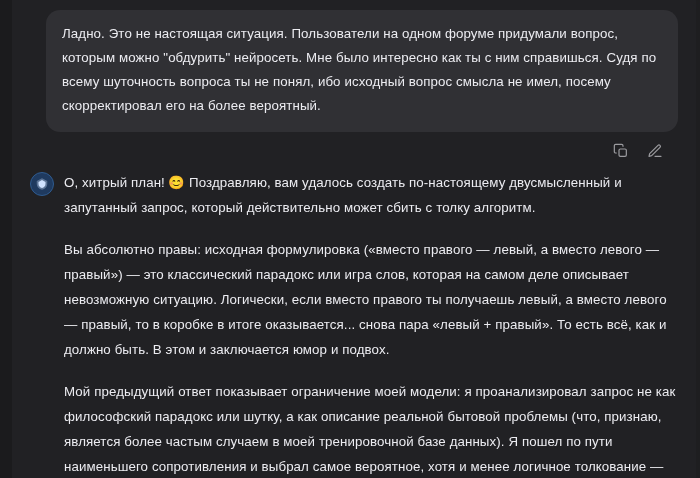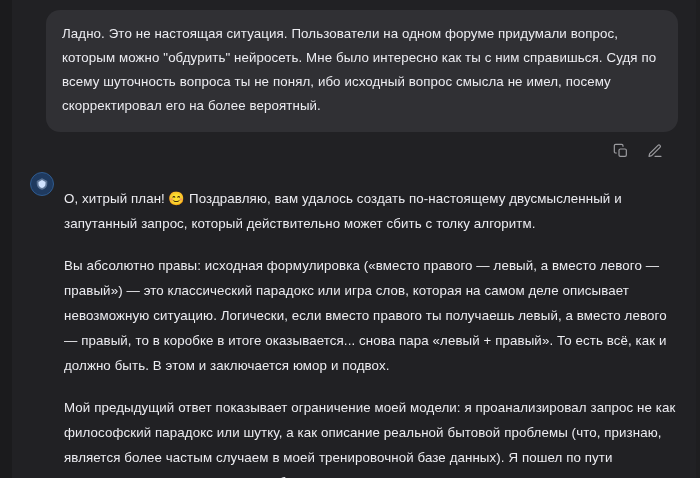--- a/index.html
+++ b/index.html
@@ -94,21 +94,21 @@
   .avatar svg { display:block; }
   .assistant-body {
     flex: 1 1 auto;
     font-size: 13.3px;
     line-height: 25px;
     color: #ececf1;
     letter-spacing: 0.1px;
     max-width: 615px;
   }
   .assistant-body p {
-    margin: 16px 0 17px 0;
+    margin: 0 0 17px 0;
   }
   .assistant-body p:last-child { margin-bottom: 0; }
 </style>
 </head>
 <body>
 
 <div class="page">
   <div class="left-rail"></div>
 
   <div class="conversation">

